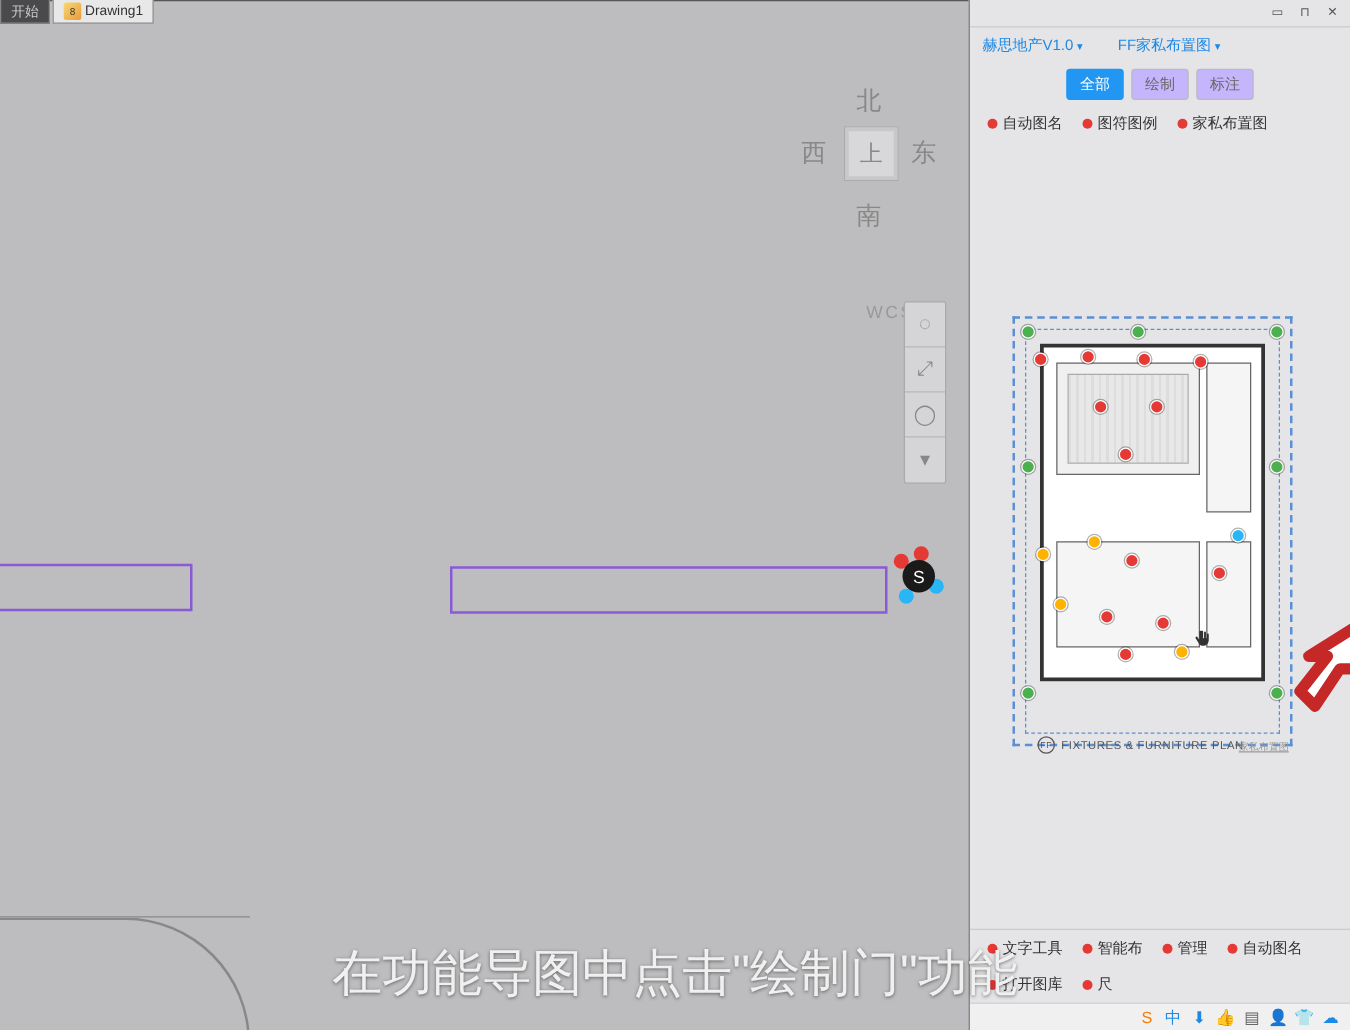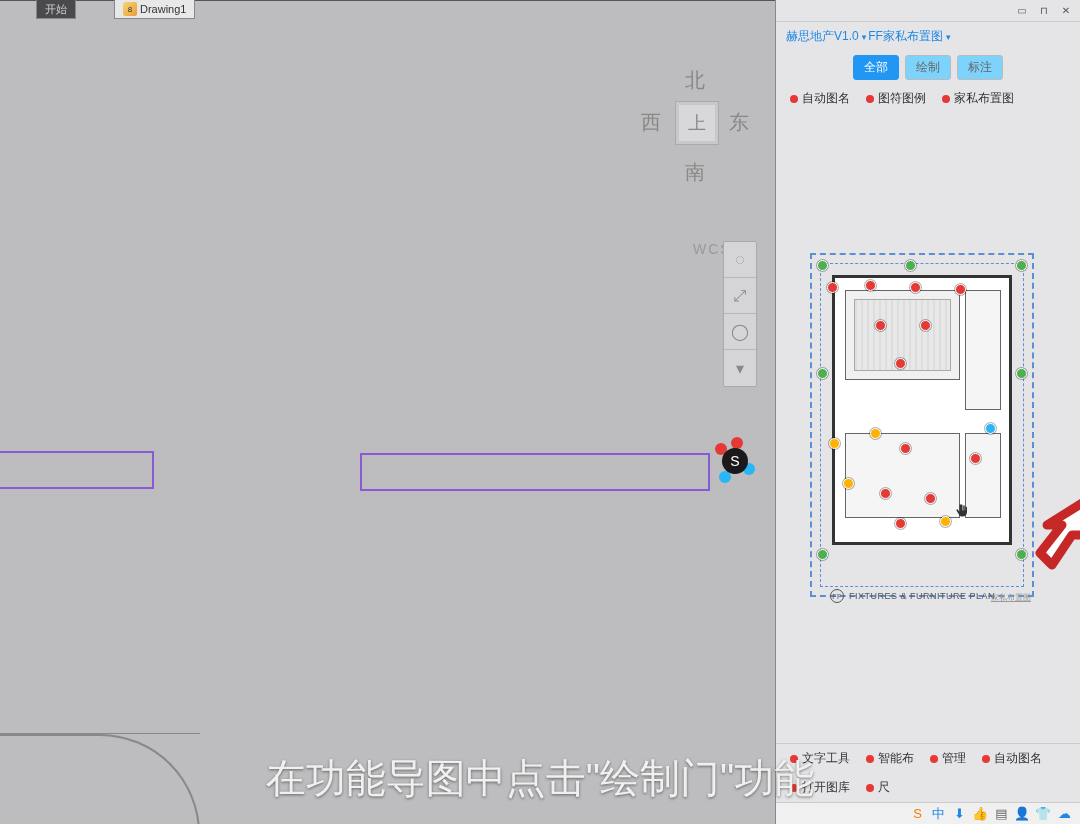--- a/index.html
+++ b/index.html
@@ -28,21 +28,20 @@
 }
 .tab {
   background: #e8e8e8;
   padding: 2px 8px;
   font-size: 11px;
   border: 1px solid #888;
   color: #333;
   display: flex;
   align-items: center;
   gap: 3px;
-  margin-left: 36px;
 }
 .tab.dark { background: #4a4a4c; color: #ccc; }
 .tab-icon {
   width: 14px; height: 14px;
   background: linear-gradient(135deg,#f7d774,#e89c3a);
   border-radius: 2px;
   display: inline-flex; align-items:center; justify-content:center;
   font-size:8px; color:#333;
 }
 .viewcube-region {
@@ -117,33 +116,33 @@
 }
 .panel-header{
   height: 22px;
   display:flex; justify-content:flex-end; gap:6px; padding:3px 6px;
   border-bottom:1px solid #ccc;
 }
 .hdr-btn{ width:16px;height:14px;font-size:10px;color:#555;display:flex;align-items:center;justify-content:center;}
 .breadcrumb{
   padding: 6px 10px;
   font-size: 12px;
-  display:flex; gap:2px;align-items:center;
+  display:flex; gap:28px;align-items:center;
 }
 .bc-link{ color:#1e88e5; cursor:pointer; display:inline-flex; align-items:center; gap:3px;}
 .bc-chevron{ font-size:9px; color:#1e88e5;}
 .filter-row{
   display:flex; justify-content:center; gap:6px;
   padding: 4px 0 8px;
 }
 .filter-btn{
   padding: 3px 10px;
   font-size: 12px;
   border: 1px solid #bbb;
-  background: #7dd3fc;
+  background: #c4b5fd;
   color: #666;
   border-radius: 3px;
   cursor:pointer;
 }
 .filter-btn.active{ background:#2196f3; color:#fff; border-color:#2196f3;}
 .category-row{
   padding: 2px 14px 8px;
   font-size: 12px;
   color:#333;
   display:flex; gap:16px;

